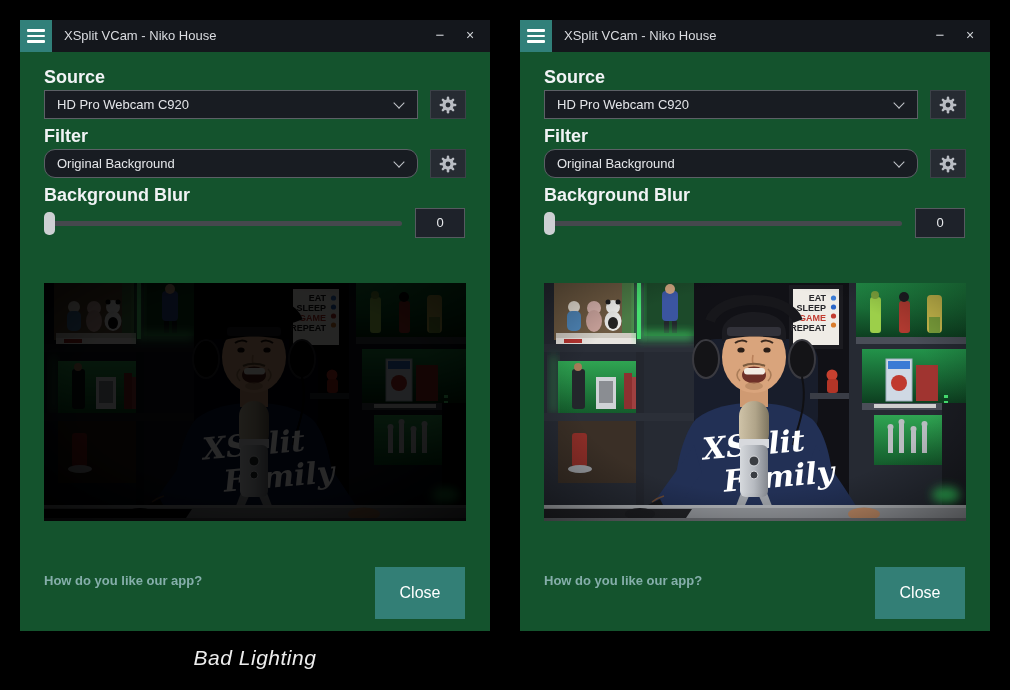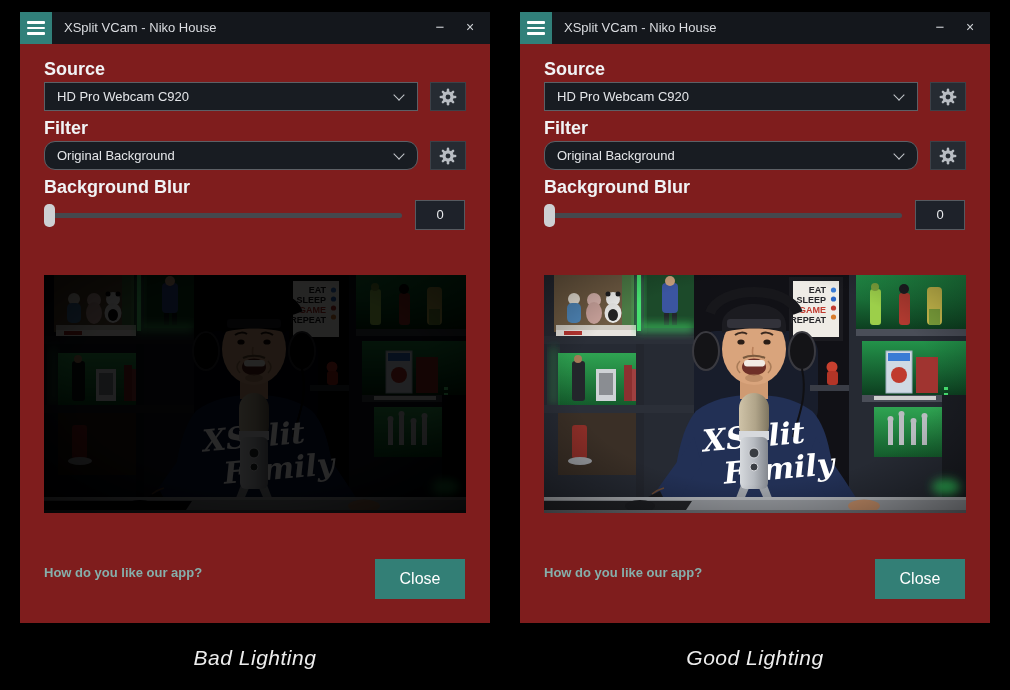--- a/index.html
+++ b/index.html
@@ -1,18 +1,18 @@
 <!DOCTYPE html>
 <html><head>
 <meta charset="utf-8">
 <style>
   html,body{margin:0;padding:0;background:#000;}
   .canvas{position:relative;width:1010px;height:690px;background:#000;overflow:hidden;
           font-family:"Liberation Sans",sans-serif;}
-  .window{position:absolute;top:12px;width:470px;height:611px;background:#7f1d1d;}
+  .window{position:absolute;top:20px;width:470px;height:611px;background:#14532d;}
   .window.left{left:20px;} .window.right{left:520px;}
   .titlebar{position:absolute;top:0;left:0;right:0;height:32px;background:#14171c;}
   .hamburger{position:absolute;left:0;top:0;width:32px;height:32px;background:#31807a;cursor:pointer;
              display:flex;flex-direction:column;justify-content:center;align-items:center;gap:3px;}
   .hamburger i{display:block;width:18px;height:2.4px;background:#fff;border-radius:1px;}
   .win-title{position:absolute;left:44px;top:0;height:32px;line-height:32px;color:#dadce0;font-size:13px;}
   .tb-btn{position:absolute;top:0;height:32px;width:28px;text-align:center;line-height:30px;
           color:#cfd2d6;font-size:15px;cursor:pointer;}
   .tb-min{right:36px;} .tb-close{right:6px;font-size:14px;}
   .label{position:absolute;left:24px;color:#f1f3f5;font-size:18px;font-weight:700;}
@@ -29,21 +29,21 @@
   .gearbtn svg{width:18px;height:18px;display:block;}
   .slider-track{position:absolute;left:26px;top:201px;width:356px;height:5px;background:#45484d;border-radius:3px;cursor:pointer;}
   .slider-handle{position:absolute;left:24px;top:192px;width:11px;height:23px;background:#cdd0d3;
                  border-radius:5px;cursor:grab;}
   .value-box{position:absolute;left:395px;top:188px;width:48px;height:28px;background:#1e222a;
              border:1px solid #565a60;color:#e8eaed;font-size:13px;text-align:center;line-height:28px;}
   .preview{position:absolute;left:24px;top:263px;width:422px;height:238px;background:#000;overflow:hidden;}
   .preview svg{display:block;width:422px;height:238px;}
   .preview.bad svg{filter:brightness(0.17) saturate(0.78) contrast(1.04);}
   .feedback{position:absolute;left:24px;top:553px;color:#86afab;font-size:13px;cursor:pointer;font-weight:bold;}
-  .close-btn{position:absolute;left:355px;top:547px;width:90px;height:40px;background:#337f76;border:none;
+  .close-btn{position:absolute;left:355px;top:547px;width:90px;height:52px;background:#337f76;border:none;
              color:#fff;font-size:16px;font-family:"Liberation Sans",sans-serif;cursor:pointer;
              display:flex;align-items:center;justify-content:center;}
   .caption{position:absolute;top:646px;width:470px;text-align:center;color:#ededed;
            font:italic 400 21px "Liberation Sans",sans-serif;letter-spacing:0.5px;}
   .cap-left{left:20px;} .cap-right{left:520px;}
 </style>
 </head>
 <body>
 
 <svg width="0" height="0" style="position:absolute" aria-hidden="true">
@@ -343,14 +343,13 @@
       <svg viewBox="0 0 422 238">
           <use href="#scene"></use>
         </svg>
     </div>
 
     <div class="feedback">How do you like our app?</div>
     <button class="close-btn">Close</button>
   </div>
 
   <div class="caption cap-left">Bad Lighting</div>
-  <div class="caption cap-right">Good Lighting</div>
 </div>
 
 </body></html>

